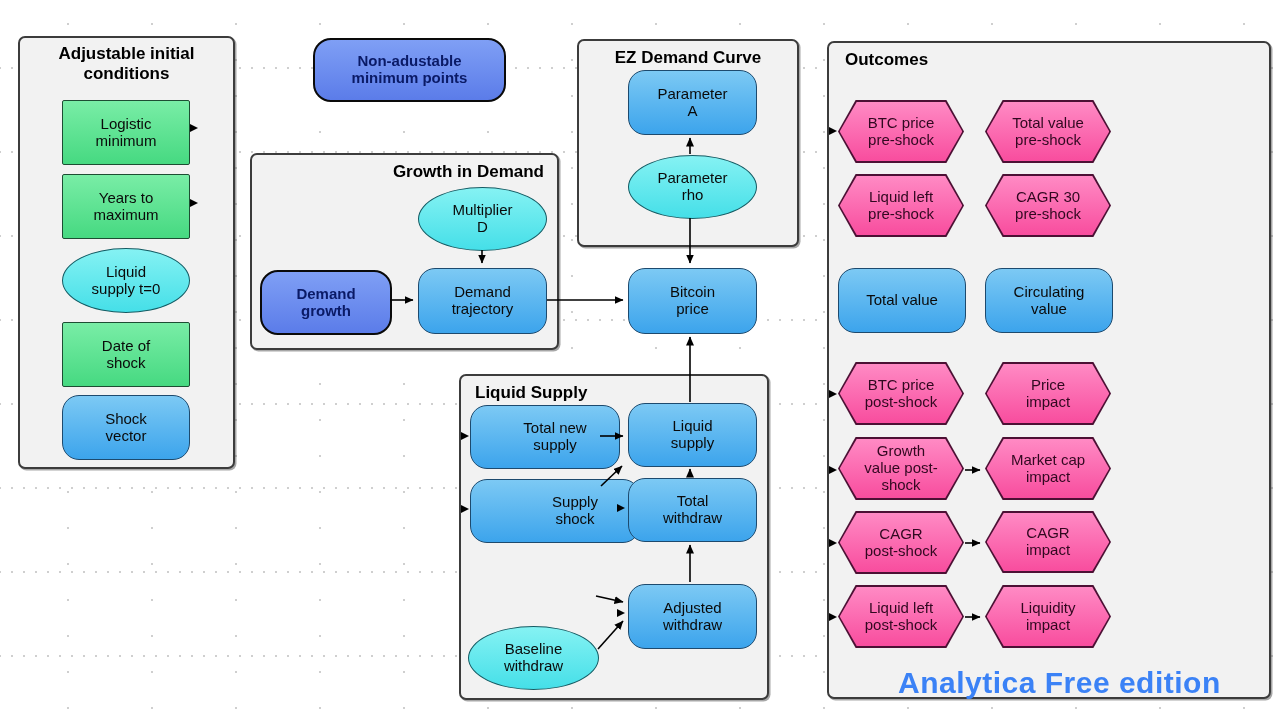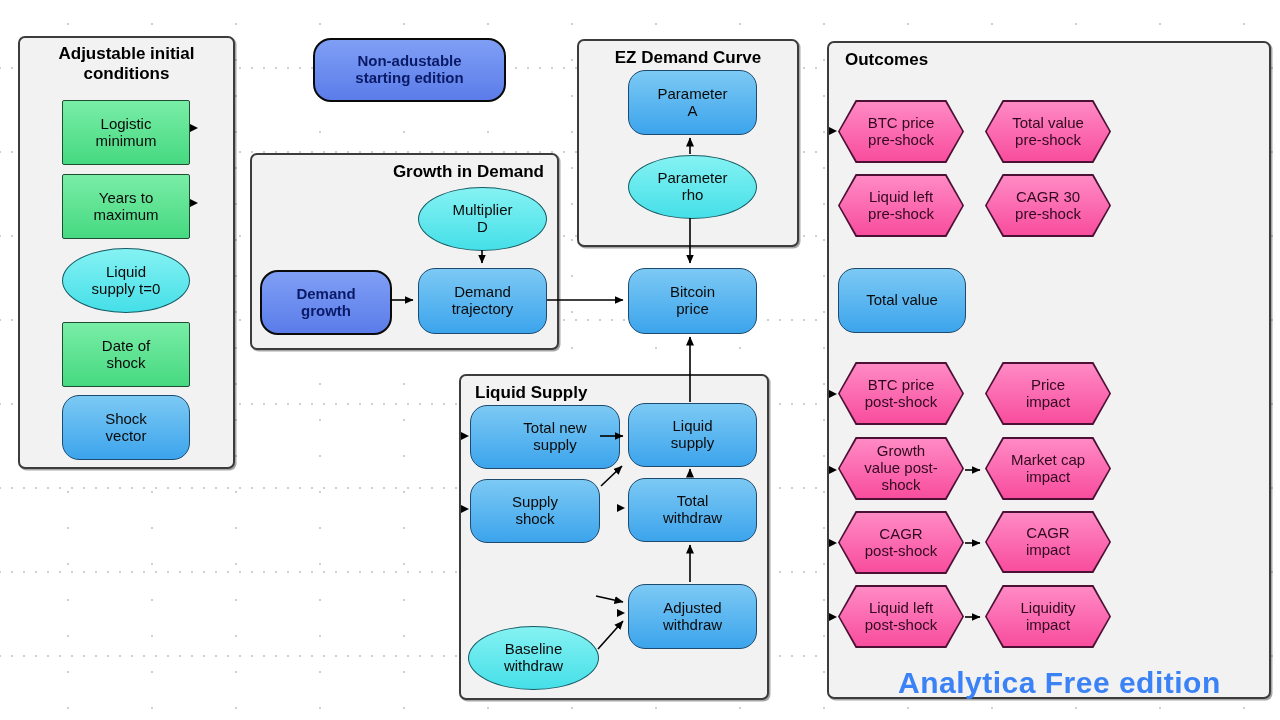--- a/index.html
+++ b/index.html
@@ -90,21 +90,21 @@
       <span class="lbl" style="max-width:84px;">Liquid supply t=0</span>
     </div>
   <div class="node rect" style="left:62px;top:322px;width:126px;height:63px;">
       <span class="lbl" style="max-width:62px;">Date of shock</span>
     </div>
   <div class="node rounded" style="left:62px;top:395px;width:126px;height:63px;">
       <span class="lbl" style="max-width:54px;">Shock vector</span>
     </div>
 
   <div class="node module" style="left:313px;top:38px;width:189px;height:60px;">
-      <span class="lbl" style="max-width:142px;">Non-adustable starting edition</span>
+      <span class="lbl" style="max-width:142px;">Non-adustable minimum points</span>
     </div>
 
   <div class="node ellipse" style="left:418px;top:187px;width:127px;height:62px;">
       <span class="lbl" style="max-width:72px;">Multiplier D</span>
     </div>
   <div class="node module" style="left:260px;top:270px;width:128px;height:61px;">
       <span class="lbl" style="max-width:72px;">Demand growth</span>
     </div>
   <div class="node rounded" style="left:418px;top:268px;width:127px;height:64px;">
       <span class="lbl" style="max-width:82px;">Demand trajectory</span>
@@ -116,21 +116,21 @@
   <div class="node ellipse" style="left:628px;top:155px;width:127px;height:62px;">
       <span class="lbl" style="max-width:74px;">Parameter rho</span>
     </div>
   <div class="node rounded" style="left:628px;top:268px;width:127px;height:64px;">
       <span class="lbl" style="max-width:56px;">Bitcoin price</span>
     </div>
 
   <div class="node rounded" style="left:470px;top:405px;width:128px;height:62px;padding-left:20px;">
       <span class="lbl" style="max-width:72px;">Total new supply</span>
     </div>
-  <div class="node rounded" style="left:470px;top:479px;width:128px;height:62px;">
+  <div class="node rounded" style="left:470px;top:479px;width:128px;height:62px;padding-left:40px;">
       <span class="lbl" style="max-width:56px;">Supply shock</span>
     </div>
   <div class="node ellipse" style="left:468px;top:626px;width:129px;height:62px;">
       <span class="lbl" style="max-width:70px;">Baseline withdraw</span>
     </div>
   <div class="node rounded" style="left:628px;top:403px;width:127px;height:62px;">
       <span class="lbl" style="max-width:56px;">Liquid supply</span>
     </div>
   <div class="node rounded" style="left:628px;top:478px;width:127px;height:62px;">
       <span class="lbl" style="max-width:68px;">Total withdraw</span>
@@ -155,20 +155,23 @@
       <span class="hex-label lbl" style="max-width:80px;">Liquid left pre-shock</span>
     </div>
   <div class="hex" style="left:985px;top:174px;width:126px;height:63px;">
       <div class="hex-bg"></div>
       <div class="hex-fill"></div>
       <span class="hex-label lbl" style="max-width:80px;">CAGR 30 pre-shock</span>
     </div>
 
   <div class="node rounded" style="left:838px;top:268px;width:126px;height:63px;">
       <span class="lbl">Total value</span>
+    </div>
+  <div class="node rounded" style="left:985px;top:268px;width:126px;height:63px;">
+      <span class="lbl" style="max-width:80px;">Circulating value</span>
     </div>
 
   <div class="hex" style="left:838px;top:362px;width:126px;height:63px;">
       <div class="hex-bg"></div>
       <div class="hex-fill"></div>
       <span class="hex-label lbl" style="max-width:80px;">BTC price post-shock</span>
     </div>
   <div class="hex" style="left:985px;top:362px;width:126px;height:63px;">
       <div class="hex-bg"></div>
       <div class="hex-fill"></div>

